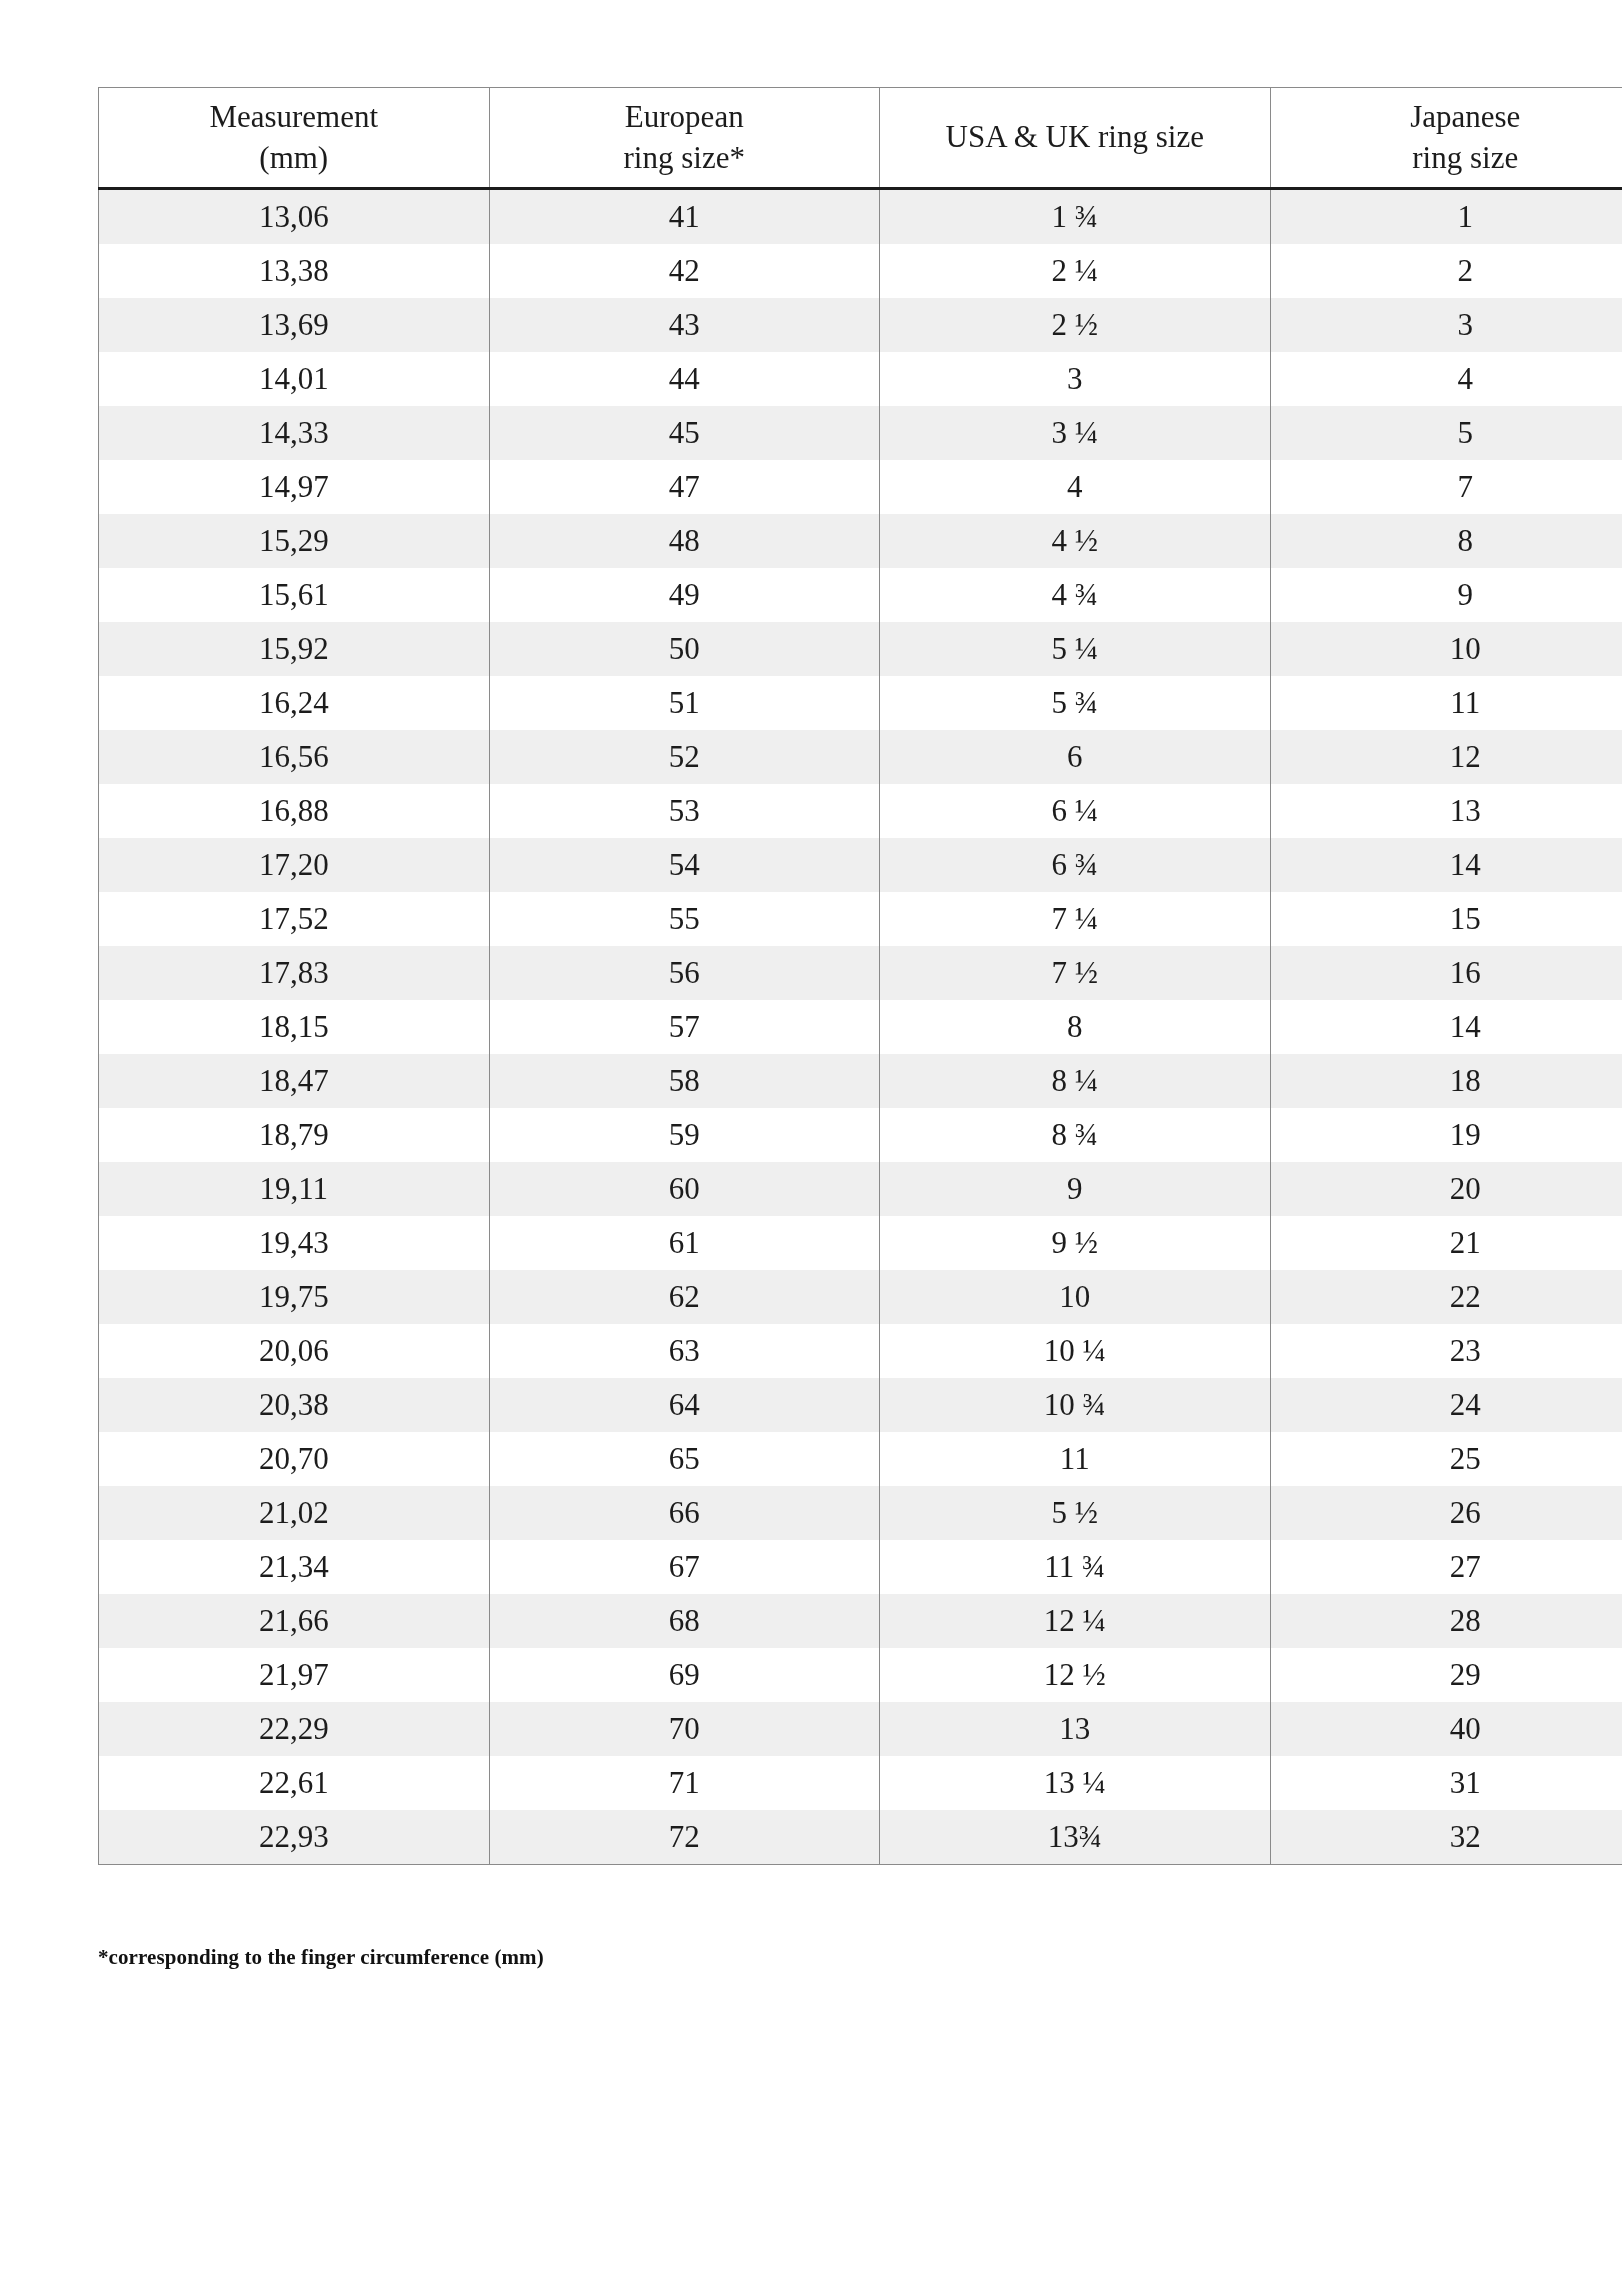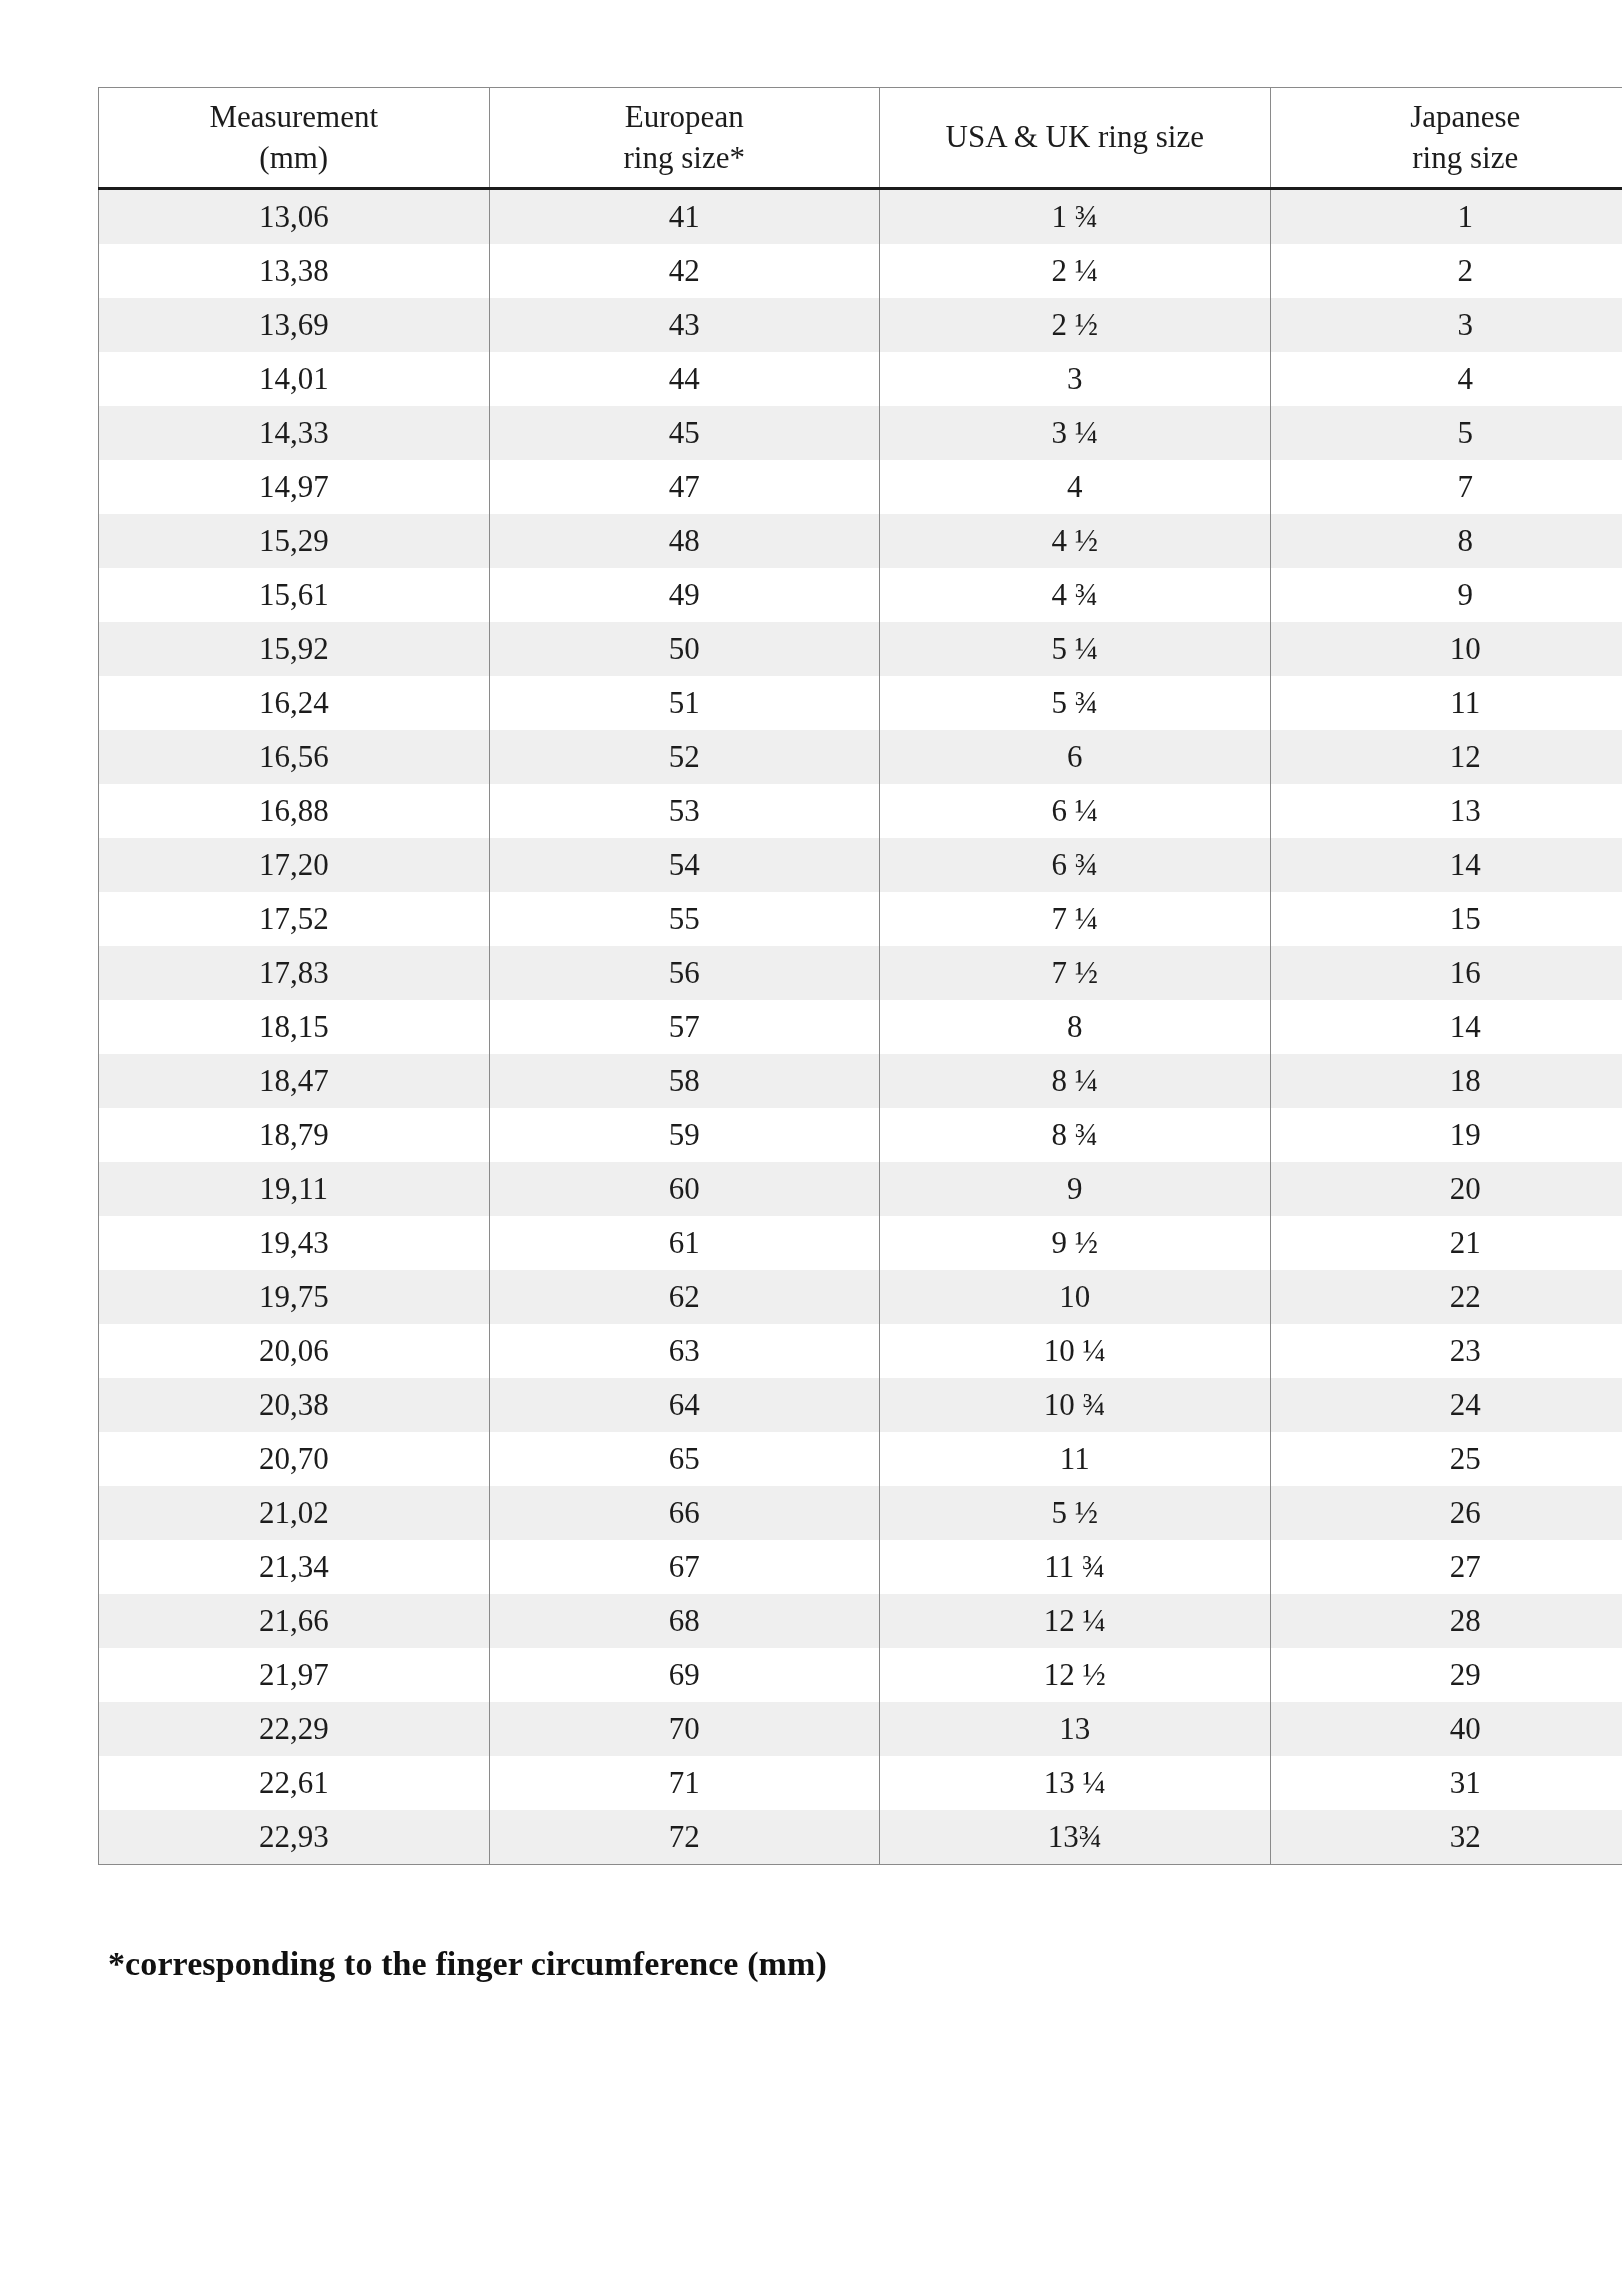--- a/index.html
+++ b/index.html
@@ -50,23 +50,23 @@
     background: #ffffff;
   }
   .ring-size-table tbody td {
     height: 54px;
   }
   .ring-size-table tbody tr:nth-child(odd) {
     background: #efefef;
   }
   .footnote {
     position: absolute;
-    left: 108px;
+    left: 98px;
     top: 1945px;
-    font-size: 34px;
+    font-size: 21px;
     font-weight: bold;
     color: #111111;
     letter-spacing: 0.1px;
   }
 </style>
 </head>
 <body>
 
 <div class="sheet">
 

